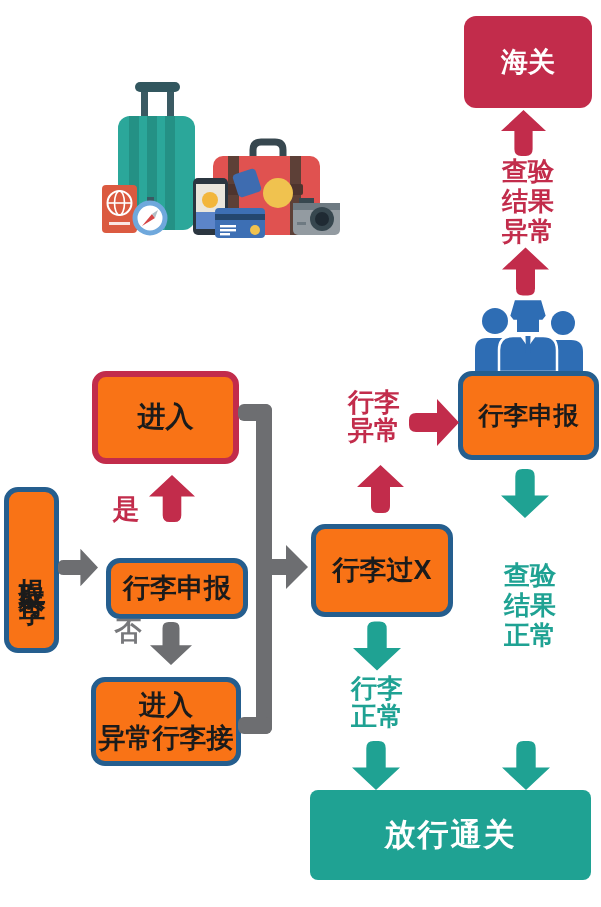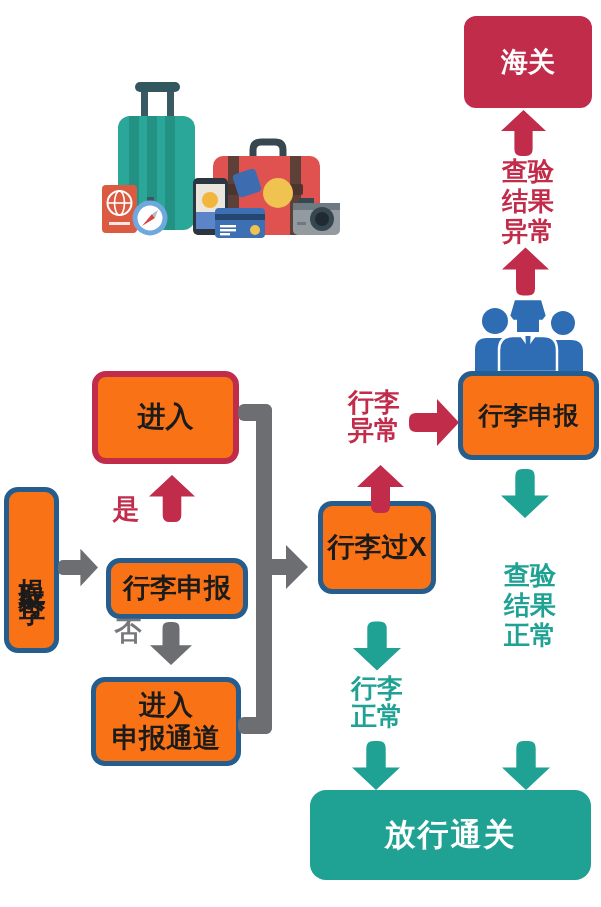--- a/index.html
+++ b/index.html
@@ -10,21 +10,21 @@
   .abs{position:absolute;}
   
   .box{
     position:absolute;background:#f97316;border-radius:14px;
     display:flex;flex-direction:column;align-items:center;justify-content:center;
     text-align:center;color:#1b1b1b;font-weight:600;box-sizing:border-box;line-height:1.22;
   }
   .box.blue{border:5px solid var(--blue_border,#255E8E);}
   .box.redborder{border:6px solid var(--red,#C22C4B);}
   .box.redfill{background:var(--red,#C22C4B);color:#fff;font-weight:700;border-radius:12px;}
-  .box.tealfill{background:var(--teal,#1FA293);color:#fff;font-weight:700;border-radius:16px;}
+  .box.tealfill{background:var(--teal,#1FA293);color:#fff;font-weight:700;border-radius:8px;}
   
   .flabel{position:absolute;font-weight:700;text-align:center;}
   .t-red{color:var(--red,#C22C4B);}
   .t-teal{color:var(--teal,#1FA293);}
   .t-gray{color:var(--label_gray,#77787B);}
   
   .arr path,.arr rect,.arr polygon{fill:var(--gray,#6D6E71);}
   .arr.red path{fill:var(--red,#C22C4B);}
   .arr.teal path{fill:var(--teal,#1FA293);}
   .vertical{writing-mode:vertical-rl;text-orientation:upright;letter-spacing:7px;}
@@ -163,32 +163,32 @@
     <span>行李申报</span>
   </div>
 
   <div class="flabel t-gray" style="left:112px;top:613px;width:32px;font-size:27px;font-weight:600;">否</div>
   <svg class="abs arr" style="left:150px;top:615px;" width="42" height="57" viewBox="0 0 47 48">
     <path d="M23.5 48 L0 26 L14 26 L14 7 Q14 0 21 0 L26 0 Q33 0 33 7 L33 26 L47 26 Z"></path>
   </svg>
 
   <div class="box blue" style="left:91px;top:677px;width:150px;height:89px;font-size:27px;">
     <span>进入</span>
-    <span>申报通道</span>
+    <span>异常行李接</span>
   </div>
 
   <svg class="abs arr" style="left:238px;top:404px;" width="70" height="330" viewBox="0 0 70 330">
     <rect x="0" y="0" width="34" height="17" rx="6"></rect>
     <rect x="18" y="0" width="16" height="330" rx="7"></rect>
     <rect x="0" y="313" width="34" height="17" rx="6"></rect>
     <rect x="30" y="155" width="22" height="16"></rect>
     <polygon points="48,141 70,163 48,185"></polygon>
   </svg>
 
-  <div class="box blue" style="left:311px;top:501px;width:118px;height:93px;font-size:27px;margin-left:7px;">
+  <div class="box blue" style="left:311px;top:524px;width:142px;height:93px;font-size:27px;">
     <span>行李过X</span>
   </div>
 
   <svg class="abs arr red" style="left:357px;top:464px;" width="47" height="50" viewBox="0 0 47 48">
     <path d="M23.5 0 L47 22 L33 22 L33 41 Q33 48 26 48 L21 48 Q14 48 14 41 L14 22 L0 22 Z"></path>
   </svg>
 
   <div class="flabel t-red" style="left:340px;top:388px;width:68px;font-size:26px;line-height:28px;">
     <div>行李</div>
     <div>异常</div>

